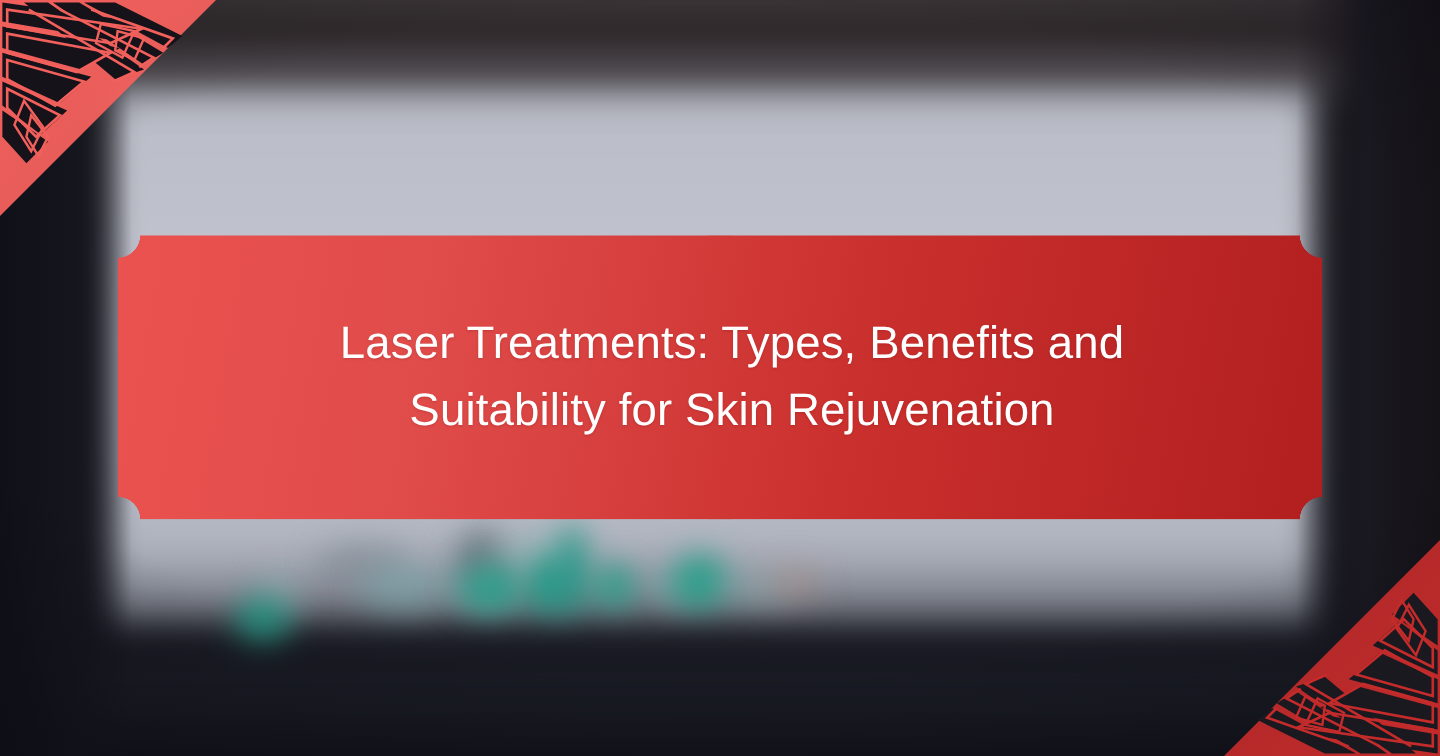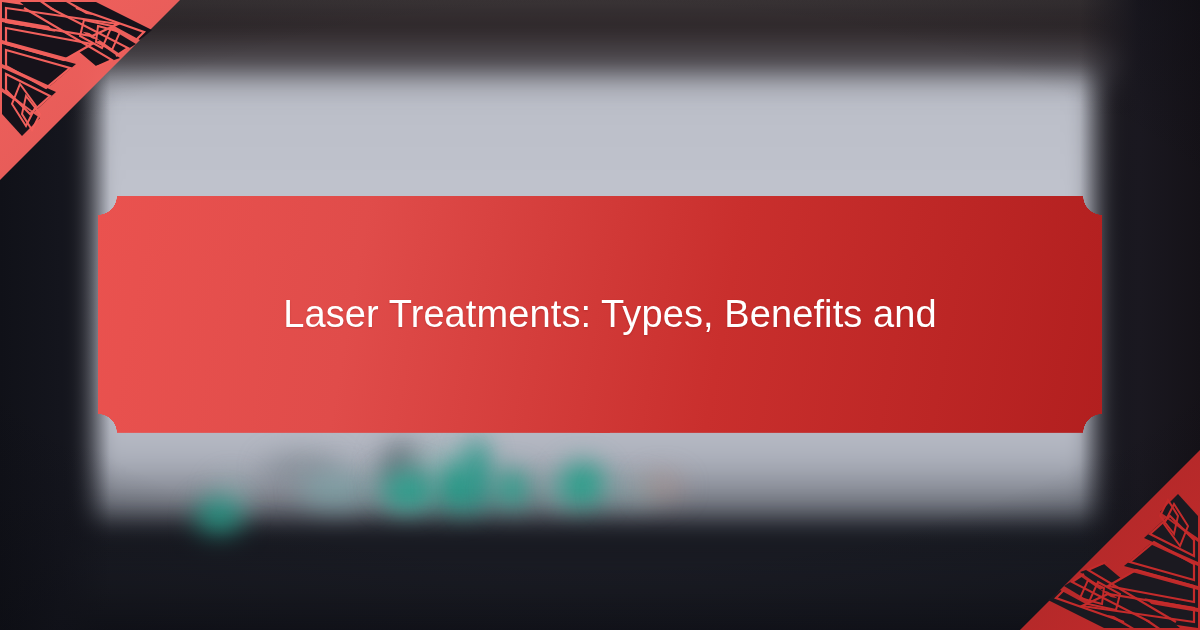--- a/index.html
+++ b/index.html
@@ -282,16 +282,17 @@
         <path d="M160,96 L144,74 L154,54 L168,76 Z"></path>
         <path d="M154,84 L140,66 L148,50 L158,66 Z"></path>
       </g>
     </g>
   </svg>
 
   <div class="banner-wrap">
     <div class="banner"></div>
     <div class="banner-title">
       <span class="title-line">Laser Treatments: Types, Benefits and</span>
+      <span class="title-line">Suitability for Skin Rejuvenation</span>
     </div>
   </div>
 
 </div>
 
 </body></html>

